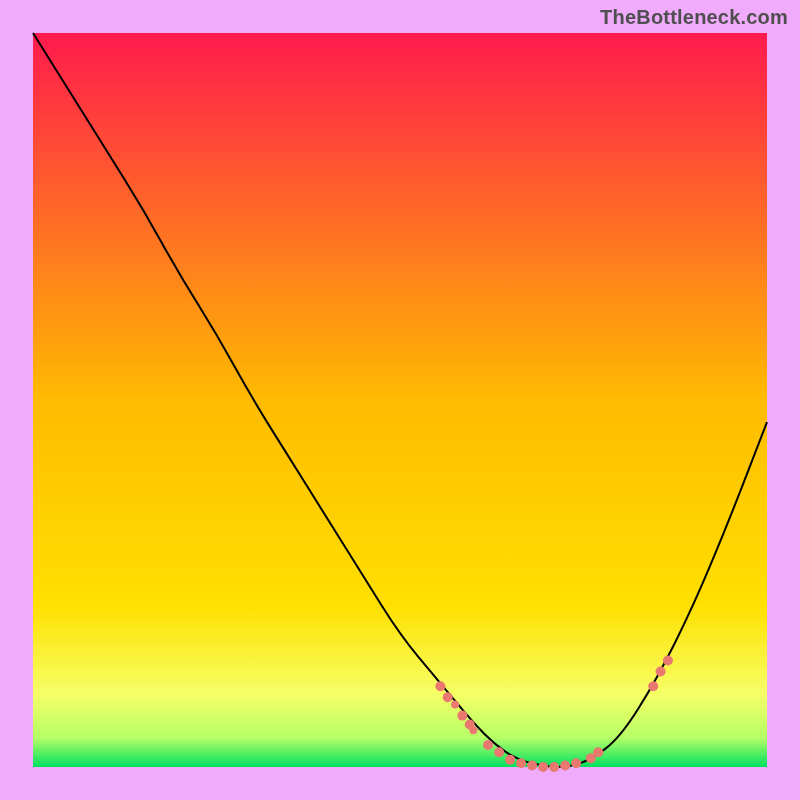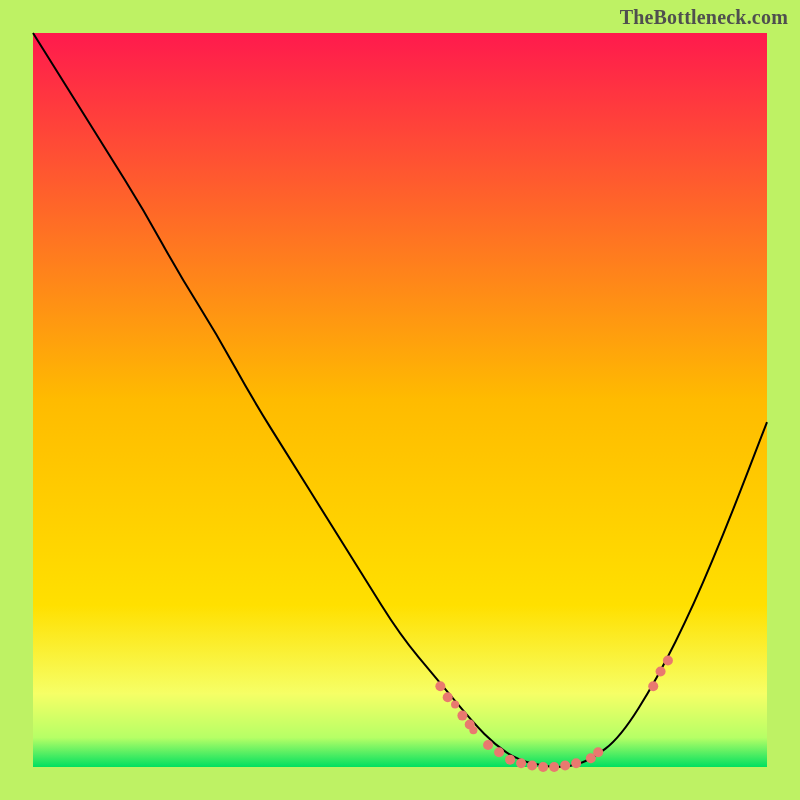--- a/index.html
+++ b/index.html
@@ -8,22 +8,21 @@
     width: 800px;
     height: 800px;
     overflow: hidden;
     background: #000;
     font-family: Arial, Helvetica, sans-serif;
   }
   .frame {
     position: relative;
     width: 800px;
     height: 800px;
-    background: #bef264;
-    font-family: Liberation Serif, serif;
+    background: #f0abfc;
   }
   .watermark {
     position: absolute;
     top: 6px;
     right: 12px;
     color: #4f4f4f;
     font-size: 20px;
     font-weight: 600;
     letter-spacing: 0.2px;
     z-index: 5;

